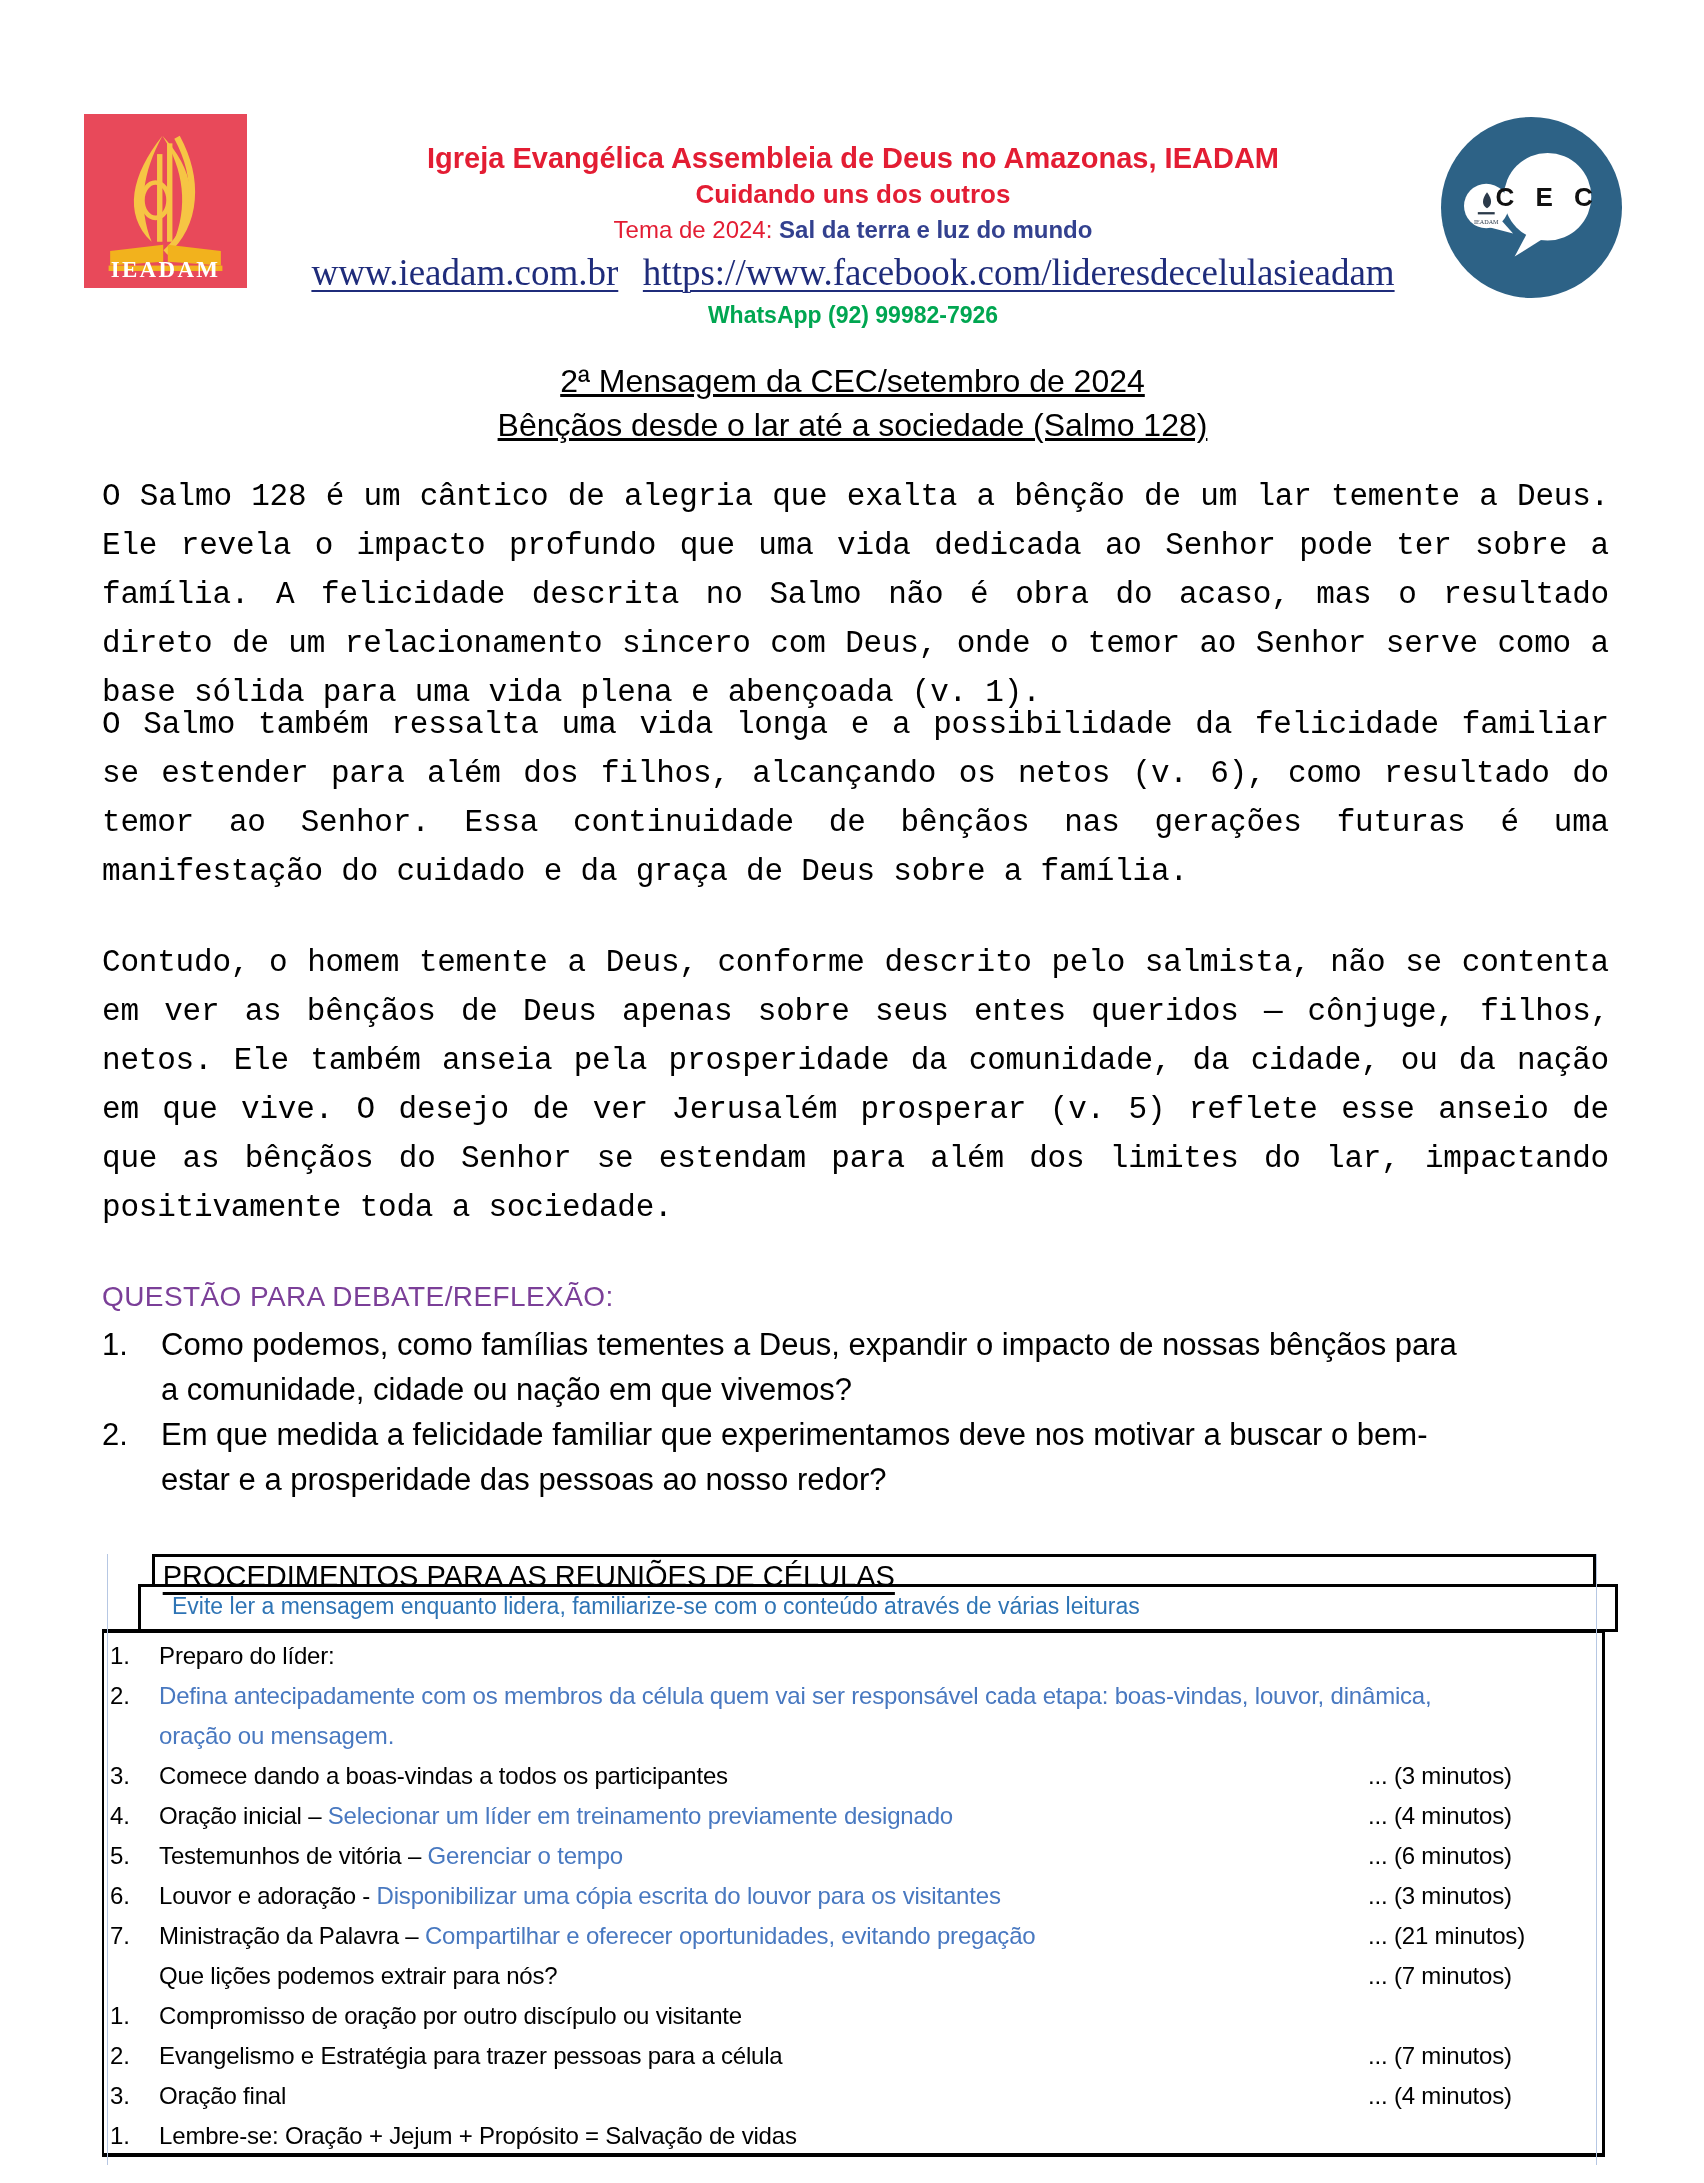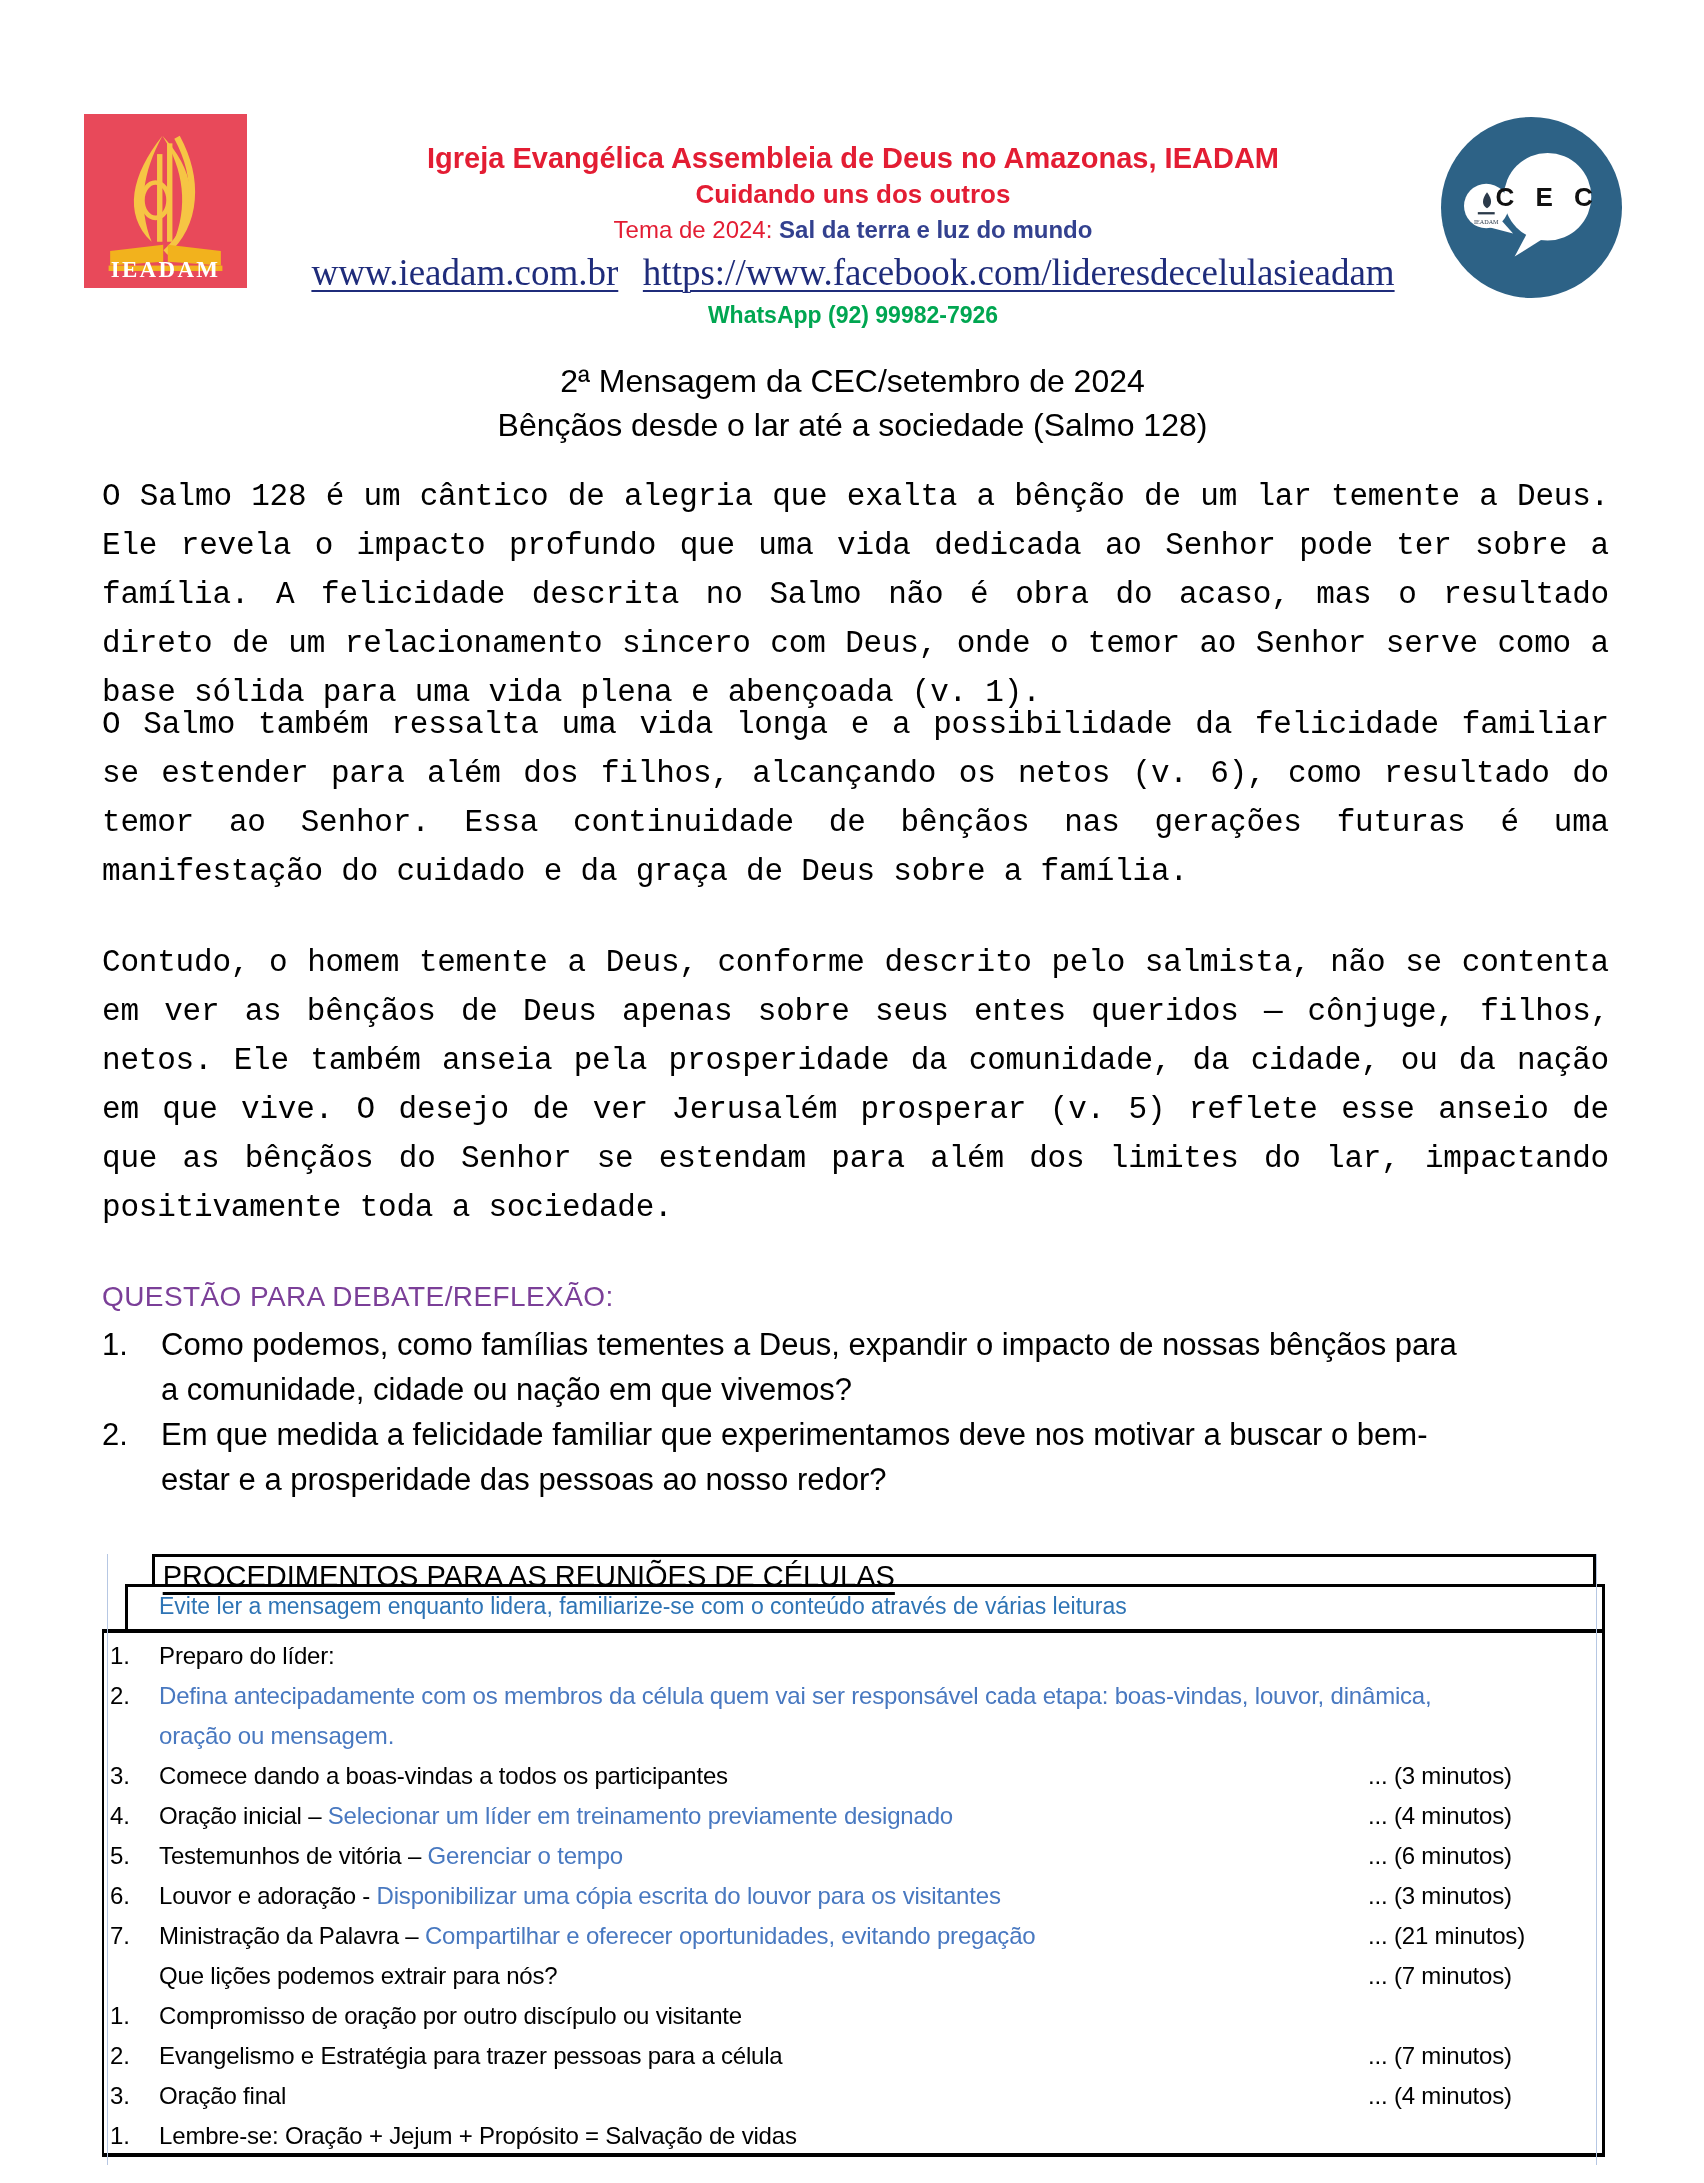--- a/index.html
+++ b/index.html
@@ -19,37 +19,37 @@
   .hdr-links { font-family:"Liberation Serif", serif; font-size:37px; color:#1f2c7b; line-height:51px; }
   .hdr-links span { text-decoration:underline; text-decoration-thickness:2.3px; text-underline-offset:5.4px; margin:0 12.3px; cursor:pointer; }
   .hdr-wa    { font-size:23px; font-weight:700; color:#00a651; line-height:35px; }
   
   .logo-ieadam { position:absolute; left:84px; top:114px; width:163px; height:174px; background:#e8495a; }
   .logo-ieadam .mark { position:absolute; left:0; top:0; width:163px; height:174px; }
   .logo-ieadam .word { position:absolute; left:0; right:0; bottom:4.6px; text-align:center;
     font-family:"Liberation Serif", serif; font-weight:700; font-size:23px; color:#fff; letter-spacing:2.3px; }
   .logo-cec { position:absolute; left:1441px; top:117px; width:181px; height:181px; }
   
-  .doc-title { position:absolute; top:359px; left:0; right:0; text-align:center; font-size:32px; line-height:44px; color:#000; }
+  .doc-title { position:absolute; top:359px; left:0; right:0; text-align:center; font-size:32px; line-height:44px; color:#000;text-decoration:underline; }
   .para { position:absolute; left:102px; width:1507px; font-size:31px; line-height:49px;
           text-align:justify; letter-spacing:-0.2px;font-family:Liberation Mono, monospace; }
   .p1 { top:472px; } .p2 { top:700px; } .p3 { top:938px; }
   .debate-h { position:absolute; top:1278px; left:102px; font-size:28px; line-height:38px; color:#7b3f98; letter-spacing:0.4px; }
   .qlist { position:absolute; top:1322px; left:102px; width:1507px; font-size:31px; line-height:45px; }
   .qitem { position:relative; padding-left:59px; }
   .qnum  { position:absolute; left:0; top:0; }
   .qline { white-space:nowrap; }
   
   .tbl { position:absolute; left:102px; top:1554px; width:1503px; height:611px; }
   .vline { position:absolute; top:0; bottom:0; width:1.5px; background:#b6c7e3; z-index:3; }
   .vline.l { left:4.6px; } .vline.r { right:7.7px; }
   .boxA { margin-left:50px; width:calc(100% - 59px); height:33px; border:3.1px solid #000; background:#fff;
           padding:3.1px 0 0 7.7px; font-size:29px; }
   .boxA span { text-decoration:underline; text-decoration-thickness:3.1px; text-underline-offset:6.1px; }
-  .boxB { margin-left:23px; margin-top:-3.1px; width:calc(100% - 23px); height:48px; border:3.1px solid #000; background:#fff;
+  .boxB { margin-left:36px; margin-top:-3.1px; width:calc(100% - 23px); height:48px; border:3.1px solid #000; background:#fff;
           padding:6.1px 0 0 31px; font-size:23px; color:#2e74b5; }
   .boxC { margin-top:-3.1px; width:100%; height:528px; border:solid #000; border-width:4.6px 3.8px 4.6px 2.3px;
           background:#fff; padding:3.1px 6.1px 0 6.1px; overflow:hidden; }
   .prow { position:relative; min-height:40px; line-height:40px; font-size:24px; letter-spacing:-0.2px; white-space:nowrap; }
   .prow .num  { display:inline-block; width:49px; }
   .prow .blk  { color:#000; }
   .prow .blu  { color:#4878c0; }
   .prow .time { position:absolute; left:1258px; top:0; color:#000; }
 </style>
 </head>

